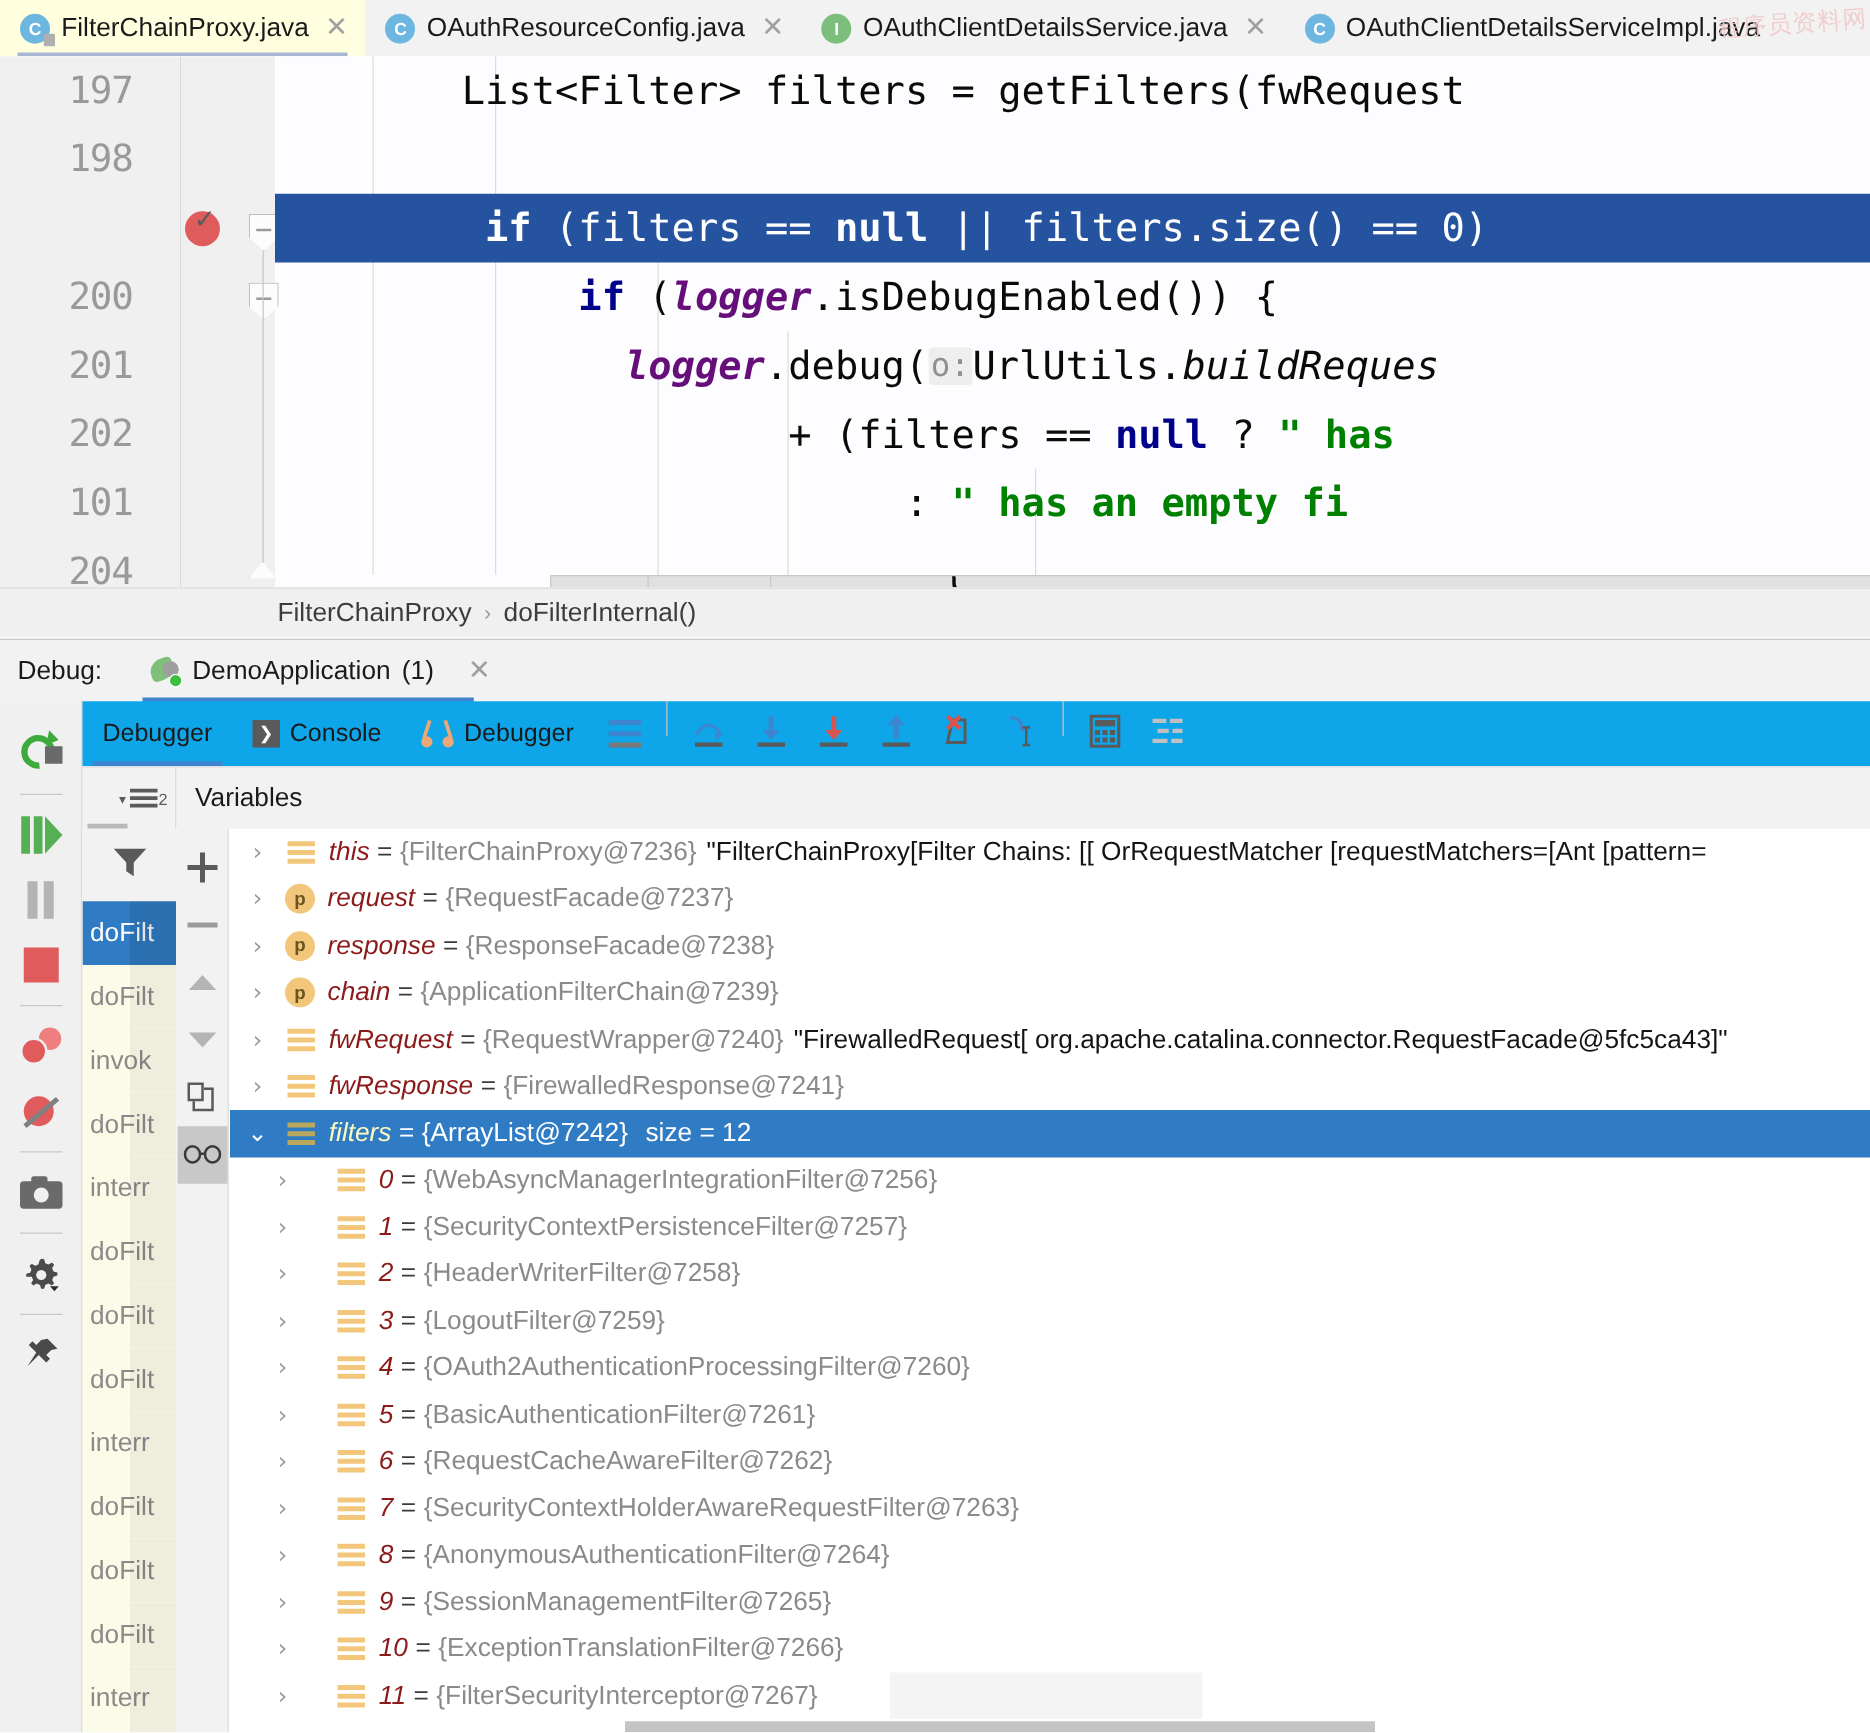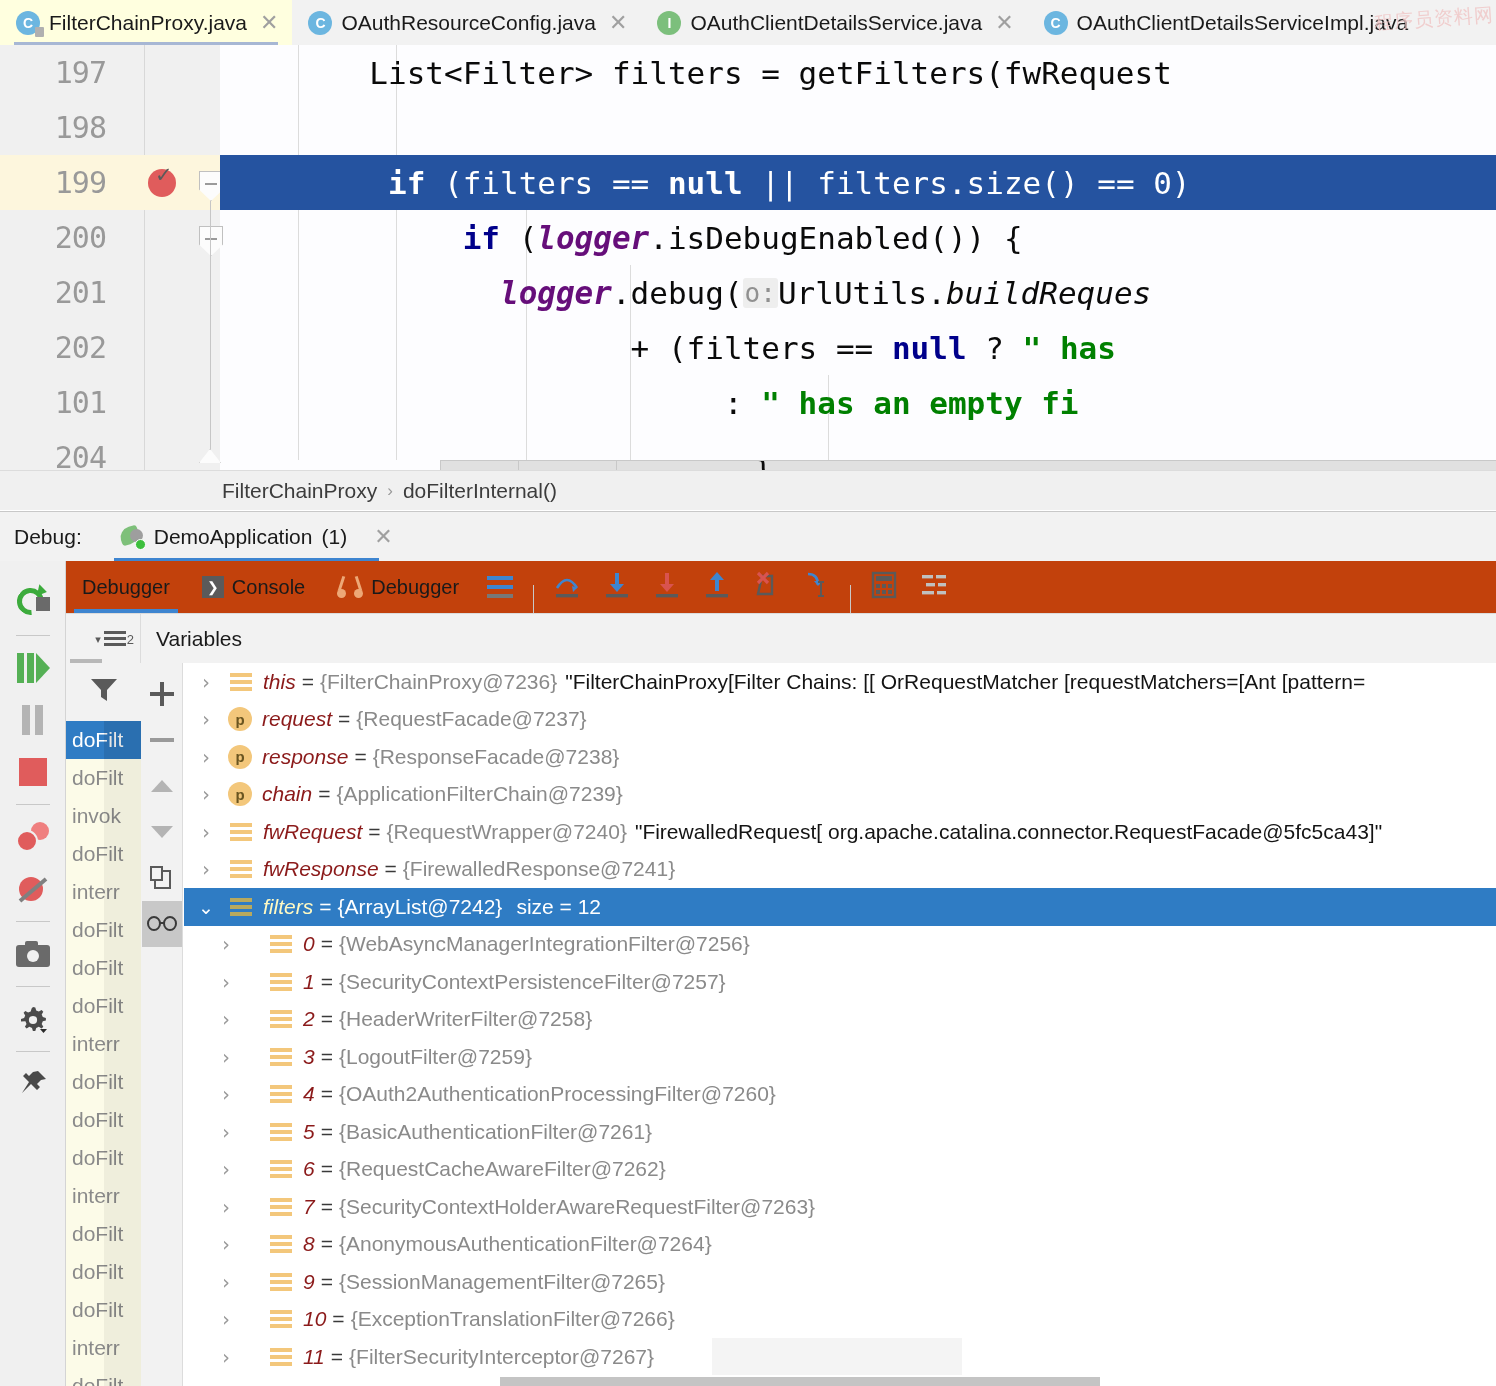--- a/index.html
+++ b/index.html
@@ -306,22 +306,22 @@
   }
   
   .ico-gear { width: 32px; height: 32px; position: relative; }
   .ico-gear svg { display: block; }
   
   .ico-pin { width: 32px; height: 32px; position: relative; }
 
   
   .dtoolbar {
     position: absolute; left: 66px; top: 561px; right: 0; height: 52px;
-    background: #c2410c;
-    display: flex; align-items: flex-end;
+    background: #0ea5e9;
+    display: flex; align-items: flex-start;
     gap: 0;
   }
   .dtab {
     height: 52px; display: flex; align-items: center; gap: 8px;
     padding: 0 16px;
     font-size: 20px; color: #1a1a1a;
     position: relative;
   }
   .dtab.active::after {
     content: ""; position: absolute; left: 8px; right: 8px; bottom: 0;
@@ -394,21 +394,21 @@
   .frames {
     position: absolute; left: 66px; top: 663px; width: 75px; bottom: 0;
     background: #fcfbe8;
     overflow: hidden;
   }
   .filterbtn {
     height: 58px; display: flex; align-items: center; justify-content: center;
     background: #f2f2f2;
   }
   .frow {
-    height: 38px; display: flex; align-items: center;
+    height: 51px; display: flex; align-items: center;
     padding-left: 6px;
     font-size: 21px; color: #8a8a8a;
     white-space: nowrap; overflow: hidden;
     position: relative;
   }
   .frow.sel { background: #2f7cc4; color: #ffffff; }
   .frow .shade {
     position: absolute; left: 38px; top: 0; bottom: 0; width: 37px;
     background: rgba(0,0,0,0.05);
   }
@@ -549,23 +549,20 @@
   <div class="editor">
 
     <div class="gutter"></div>
     <div class="gutter2"></div>
 
     <div class="lnrow" style="top:0px;">
       <span class="ln">197</span>
       </div>
     <div class="lnrow" style="top:55px;">
       <span class="ln">198</span>
-      </div>
-    <div class="lnrow cur" style="top:110px;">
-      <span class="ln">199</span>
       </div>
     <div class="lnrow" style="top:165px;">
       <span class="ln">200</span>
       </div>
     <div class="lnrow" style="top:220px;">
       <span class="ln">201</span>
       </div>
     <div class="lnrow" style="top:275px;">
       <span class="ln">202</span>
       </div>

